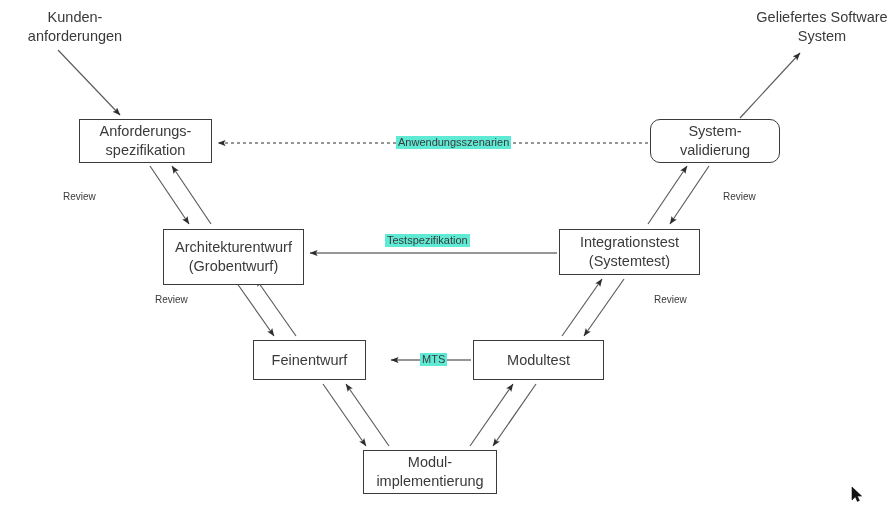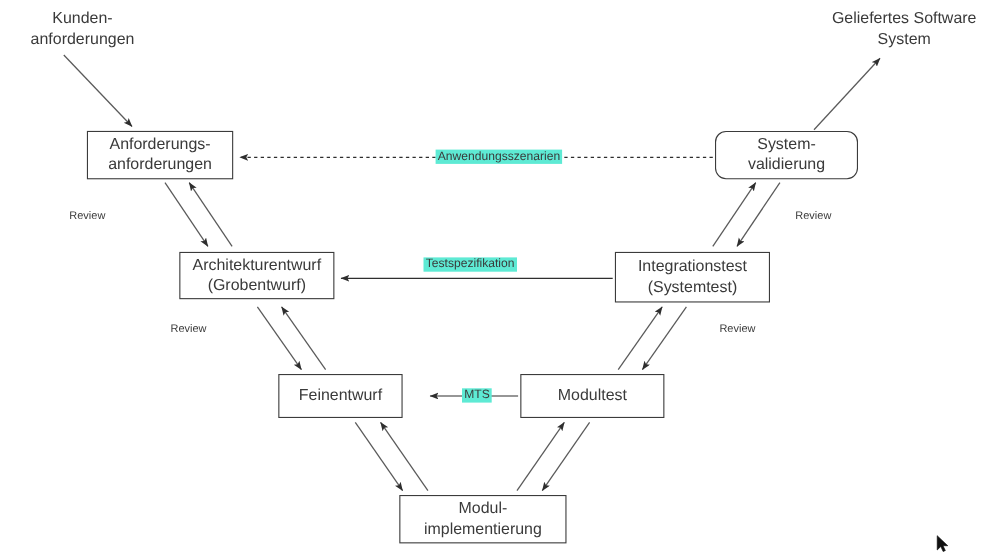--- a/index.html
+++ b/index.html
@@ -109,33 +109,33 @@
     <line x1="562" y1="336" x2="602" y2="279" stroke="#5a5a5a" stroke-width="1.15" marker-end="url(#arrowhead)"></line>
     <line x1="648" y1="224" x2="687" y2="166" stroke="#5a5a5a" stroke-width="1.15" marker-end="url(#arrowhead)"></line>
 
     <line x1="709" y1="166" x2="670" y2="224" stroke="#5a5a5a" stroke-width="1.15" marker-end="url(#arrowhead)"></line>
     <line x1="624" y1="279" x2="584" y2="336" stroke="#5a5a5a" stroke-width="1.15" marker-end="url(#arrowhead)"></line>
     <line x1="536" y1="384" x2="493" y2="446" stroke="#5a5a5a" stroke-width="1.15" marker-end="url(#arrowhead)"></line>
   </svg>
 
   <div class="node-box" style="left:79px; top:119px; width:133px; height:44px;">
     <span>Anforderungs-
-anforderungen</span>
+spezifikation</span>
   </div>
 
-  <div class="node-box" style="left:163px; top:229px; width:141px; height:43px;">
+  <div class="node-box" style="left:163px; top:229px; width:141px; height:56px;">
     <span>Architekturentwurf
 (Grobentwurf)</span>
   </div>
 
   <div class="node-box" style="left:253px; top:340px; width:113px; height:40px;">
     <span>Feinentwurf</span>
   </div>
 
-  <div class="node-box" style="left:363px; top:450px; width:152px; height:44px;">
+  <div class="node-box" style="left:363px; top:450px; width:134px; height:44px;">
     <span>Modul-
 implementierung</span>
   </div>
 
   <div class="node-box" style="left:473px; top:340px; width:131px; height:40px;">
     <span>Modultest</span>
   </div>
 
   <div class="node-box" style="left:559px; top:229px; width:141px; height:46px;">
     <span>Integrationstest

